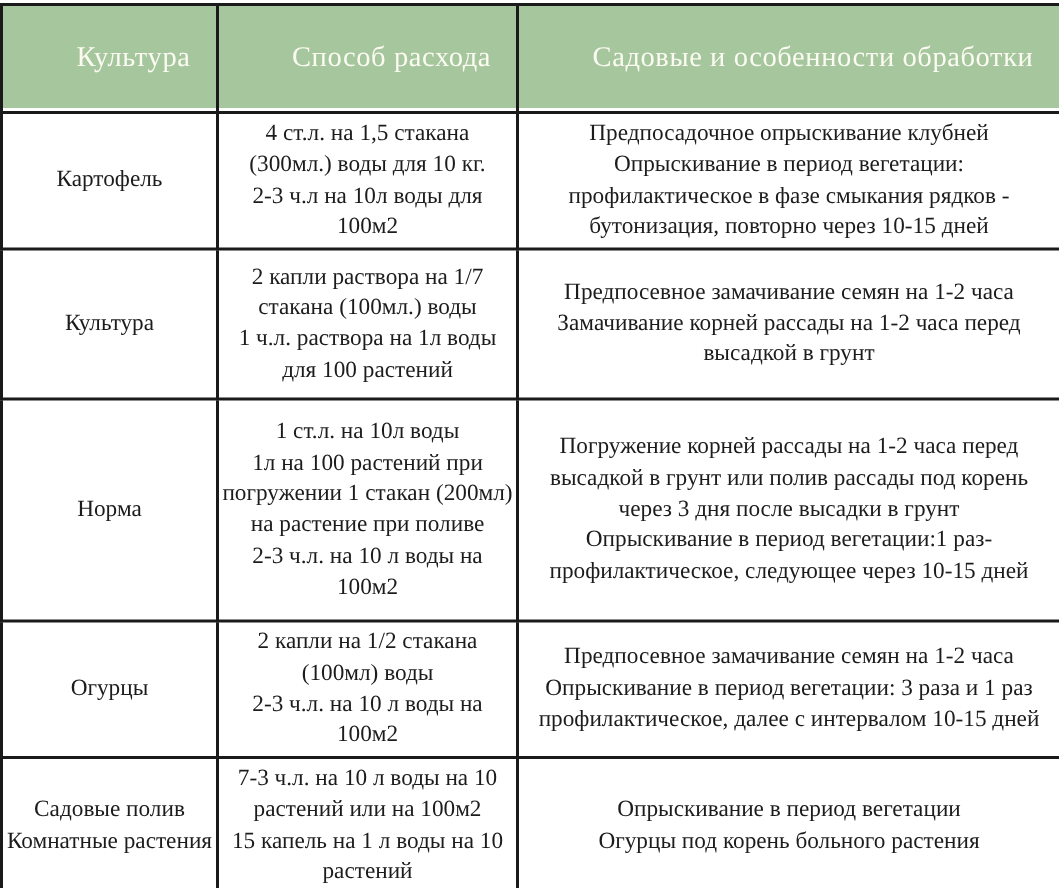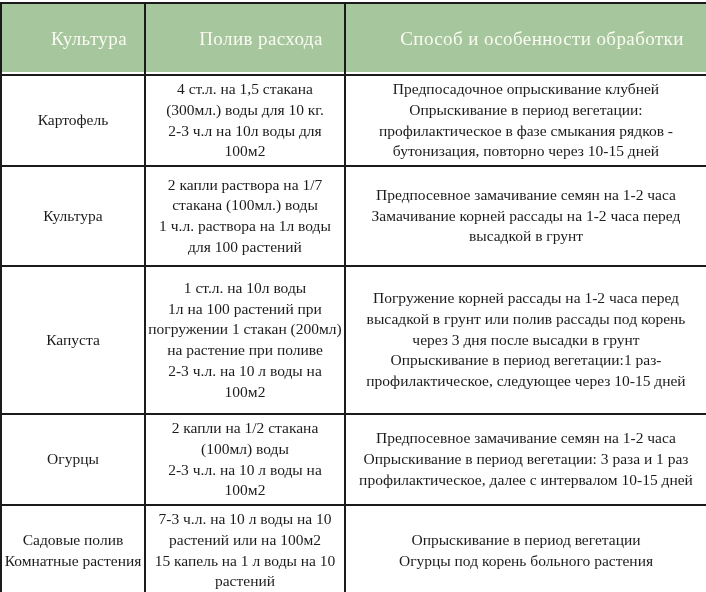--- a/index.html
+++ b/index.html
@@ -67,41 +67,41 @@
 <div class="table-wrap">
   <table>
     <colgroup>
         <col class="c1">
         <col class="c2">
         <col class="c3">
       </colgroup>
     <thead>
       <tr>
         <th>Культура</th>
-        <th>Полив расхода</th>
-        <th>Способ и особенности обработки</th>
+        <th>Способ расхода</th>
+        <th>Садовые и особенности обработки</th>
       </tr>
     </thead>
     <tbody>
       <tr class="r1">
         <td>Картофель</td>
         <td>4 ст.л. на 1,5 стакана (300мл.) воды для 10 кг.
 2-3 ч.л на 10л воды для 100м2</td>
         <td>Предпосадочное опрыскивание клубней
 Опрыскивание в период вегетации: профилактическое в фазе смыкания рядков - бутонизация, повторно через 10-15 дней</td>
       </tr>
       <tr class="r2">
         <td>Культура</td>
         <td>2 капли раствора на 1/7 стакана (100мл.) воды
 1 ч.л. раствора на 1л воды для 100 растений</td>
         <td>Предпосевное замачивание семян на 1-2 часа
 Замачивание корней рассады на 1-2 часа перед высадкой в грунт</td>
       </tr>
       <tr class="r3">
-        <td>Капуста</td>
+        <td>Норма</td>
         <td>1 ст.л. на 10л воды
 1л на 100 растений при погружении 1 стакан (200мл) на растение при поливе
 2-3 ч.л. на 10 л воды на 100м2</td>
         <td>Погружение корней рассады на 1-2 часа перед высадкой в грунт или полив рассады под корень через 3 дня после высадки в грунт
 Опрыскивание в период вегетации:1 раз-профилактическое, следующее через 10-15 дней</td>
       </tr>
       <tr class="r4">
         <td>Огурцы</td>
         <td>2 капли на 1/2 стакана (100мл) воды
 2-3 ч.л. на 10 л воды на 100м2</td>

